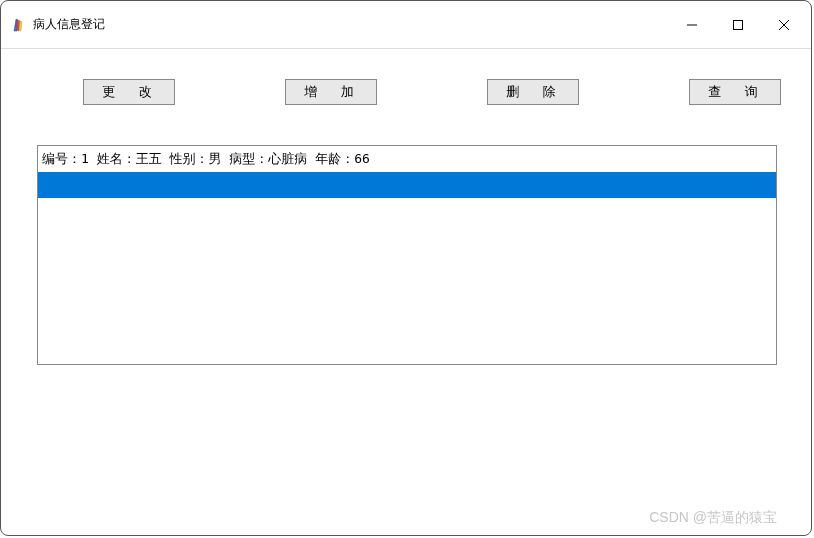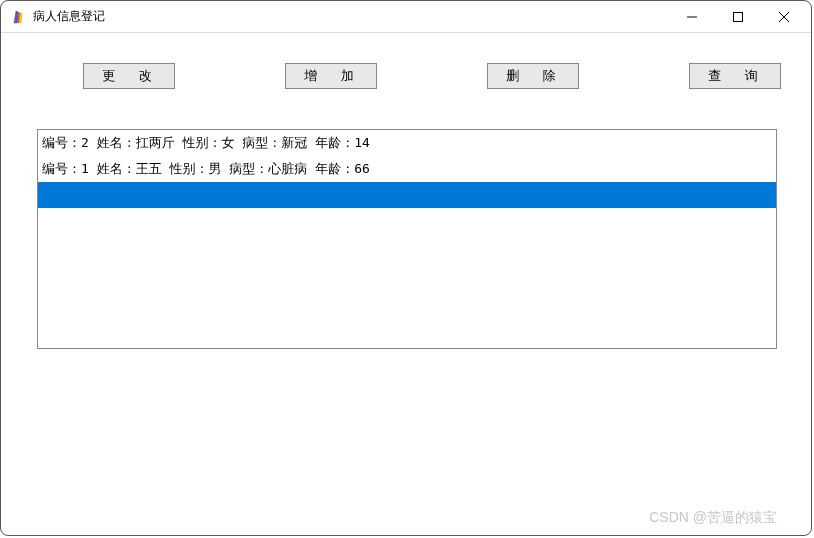--- a/index.html
+++ b/index.html
@@ -18,21 +18,21 @@
     .window-outer {
       width: 812px;
       height: 536px;
       border: 1px solid #555;
       border-radius: 8px;
       background: #fff;
       position: relative;
       overflow: hidden;
     }
     .titlebar {
-      height: 32px;
+      height: 48px;
       display: flex;
       align-items: center;
       padding: 12px 4px;
       border-bottom: 1px solid #ddd;
     }
     .titlebar .feather-icon {
       width: 16px;
       height: 16px;
       margin-right: 6px;
       margin-left: 6px;
@@ -204,21 +204,20 @@
       <button class="tk-button">更 改</button>
       <button class="tk-button">增 加</button>
       <button class="tk-button">删 除</button>
       <button class="tk-button">查 询</button>
     </div>
 
 
 
     <div class="listbox-wrap">
       <div class="tk-listbox" id="listbox">
-          <div class="list-row">编号：2   姓名：扛两斤 性别：女 病型：新冠 年龄：14</div>
           <div class="list-row">编号：1   姓名：王五 性别：男 病型：心脏病 年龄：66</div>
           <div class="list-row selected">&nbsp;</div>
         </div>
     </div>
 
   </div>
 
   <div class="watermark">CSDN @苦逼的猿宝</div>
 </div>
 

